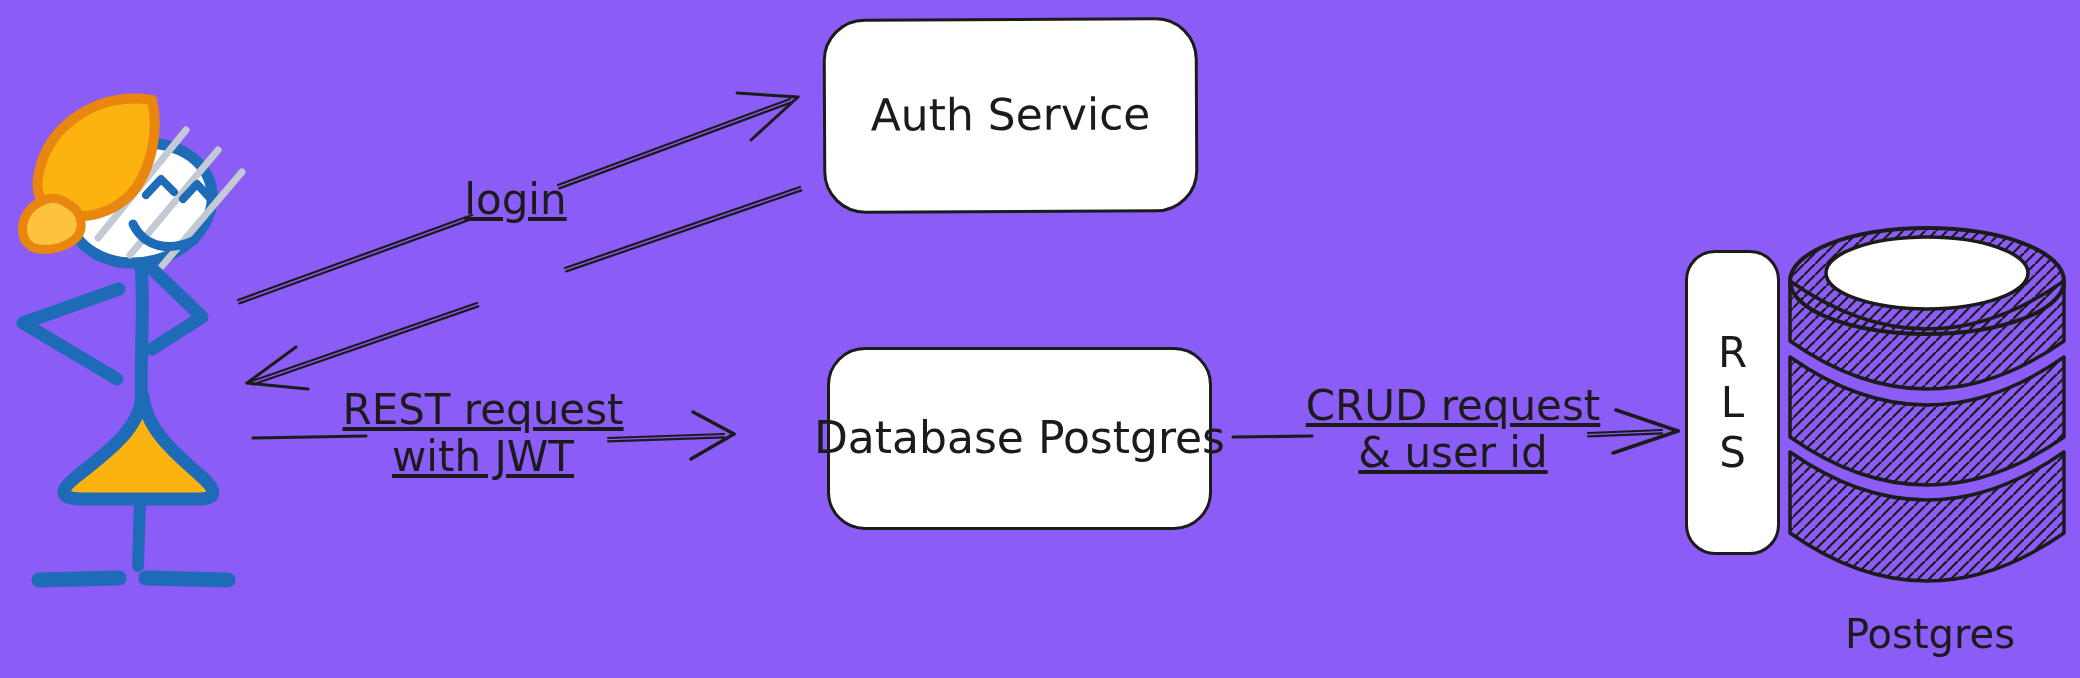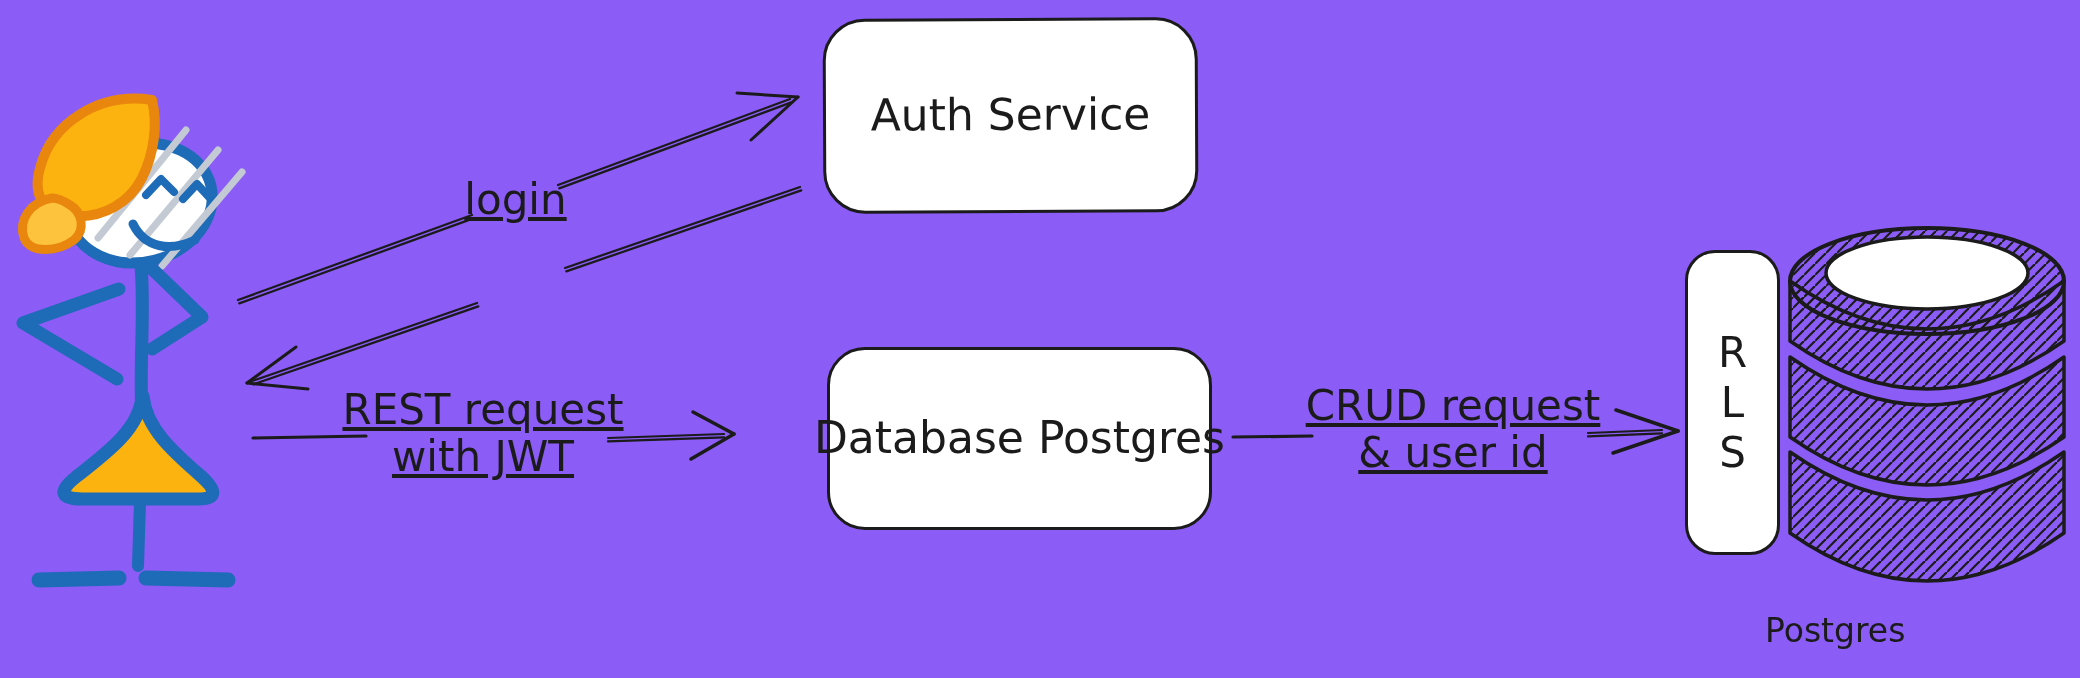--- a/index.html
+++ b/index.html
@@ -9,21 +9,21 @@
   }
   #shapes{position:absolute;left:0;top:0;}
   .node-box{
     position:absolute;border:3.5px solid #1b1b1b;background:#fff;border-radius:40px;
     display:flex;align-items:center;justify-content:center;box-sizing:border-box;
   }
   .node-label{font-size:44px;line-height:1.1;white-space:nowrap;}
   .edge-label{
     position:absolute;font-size:42px;text-align:center;white-space:pre-line;line-height:1.12;text-decoration:underline;
   }
-  .caption{position:absolute;font-size:33px;text-align:left;}
+  .caption{position:absolute;font-size:40px;text-align:right;}
   #auth-box{left:823px;top:18px;width:375px;height:195px;border-radius:42px;transform:rotate(-0.25deg);}
   #db-box{left:827px;top:347px;width:385px;height:183px;border-radius:38px;}
   #rls-box{left:1685px;top:250px;width:95px;height:305px;border-radius:30px;}
   #rls-box .node-label{white-space:pre-line;text-align:center;font-size:42px;line-height:50px;}
   #lbl-login{left:438px;top:176px;width:155px;}
   #lbl-jwt{left:440px;top:257px;width:155px;}
   #lbl-rest{left:318px;top:386px;width:330px;}
   #lbl-crud{left:1288px;top:382px;width:330px;}
   #lbl-postgres{left:1765px;top:611px;width:250px;}
 </style>

